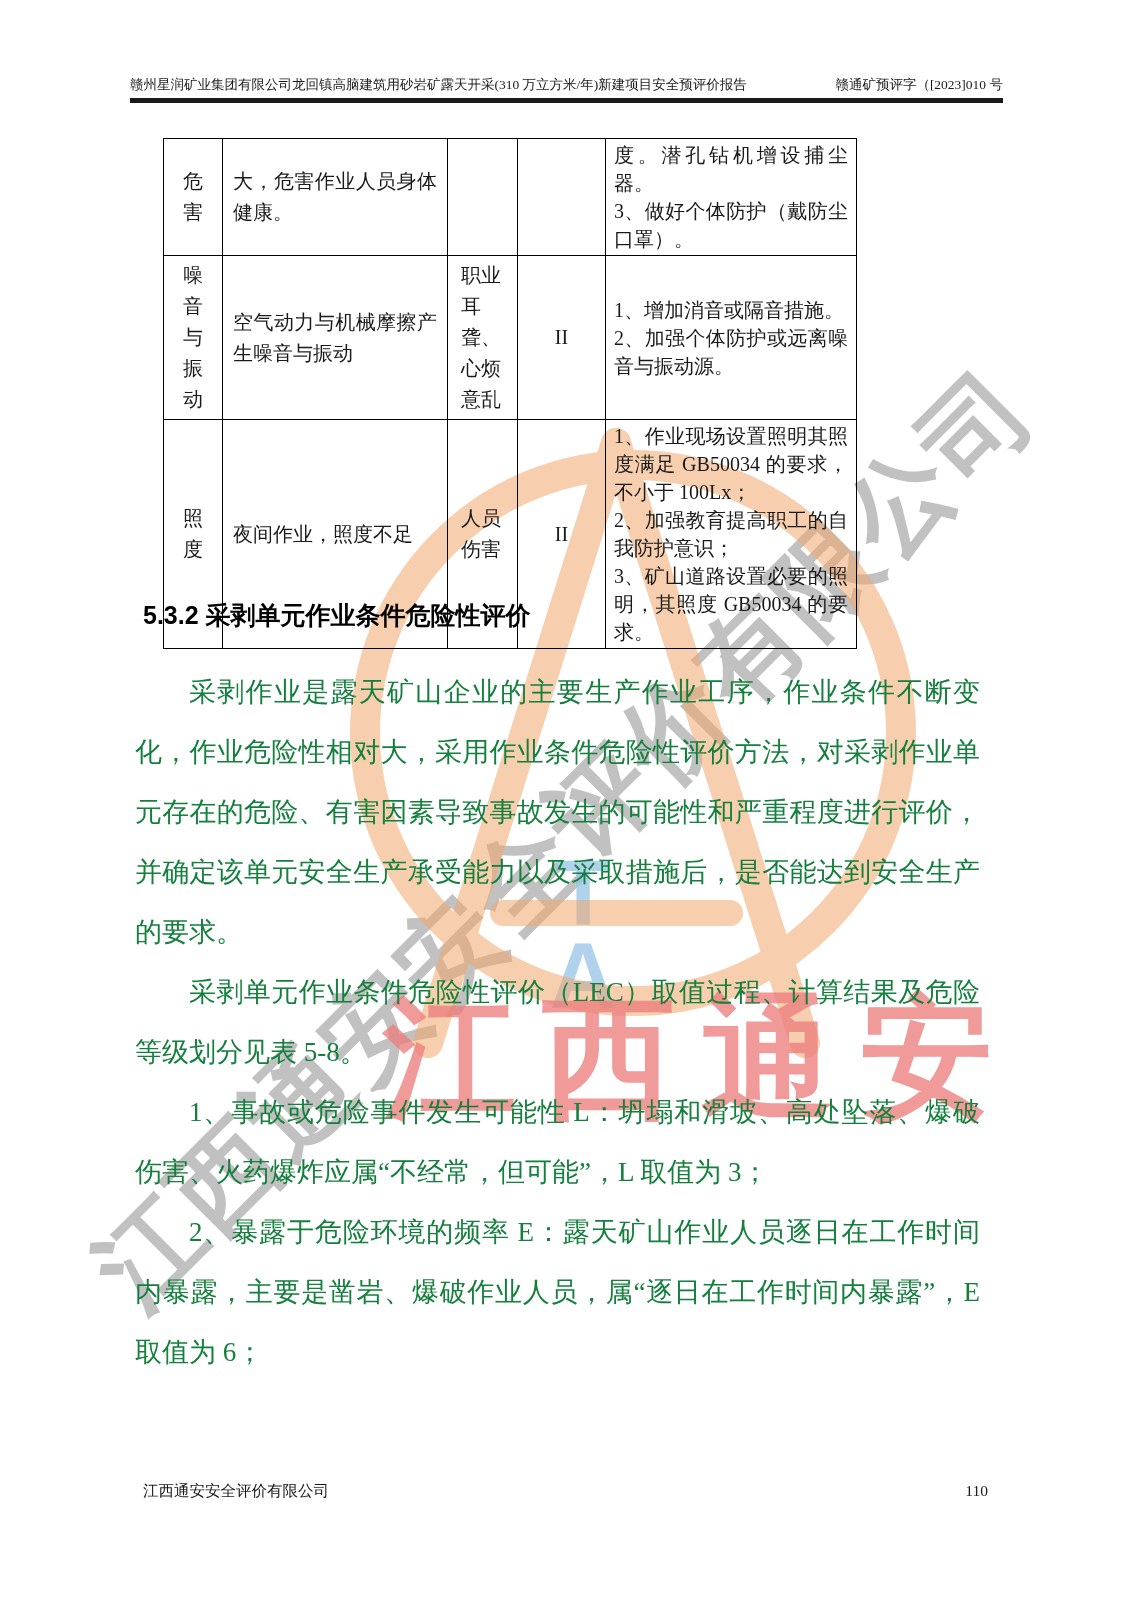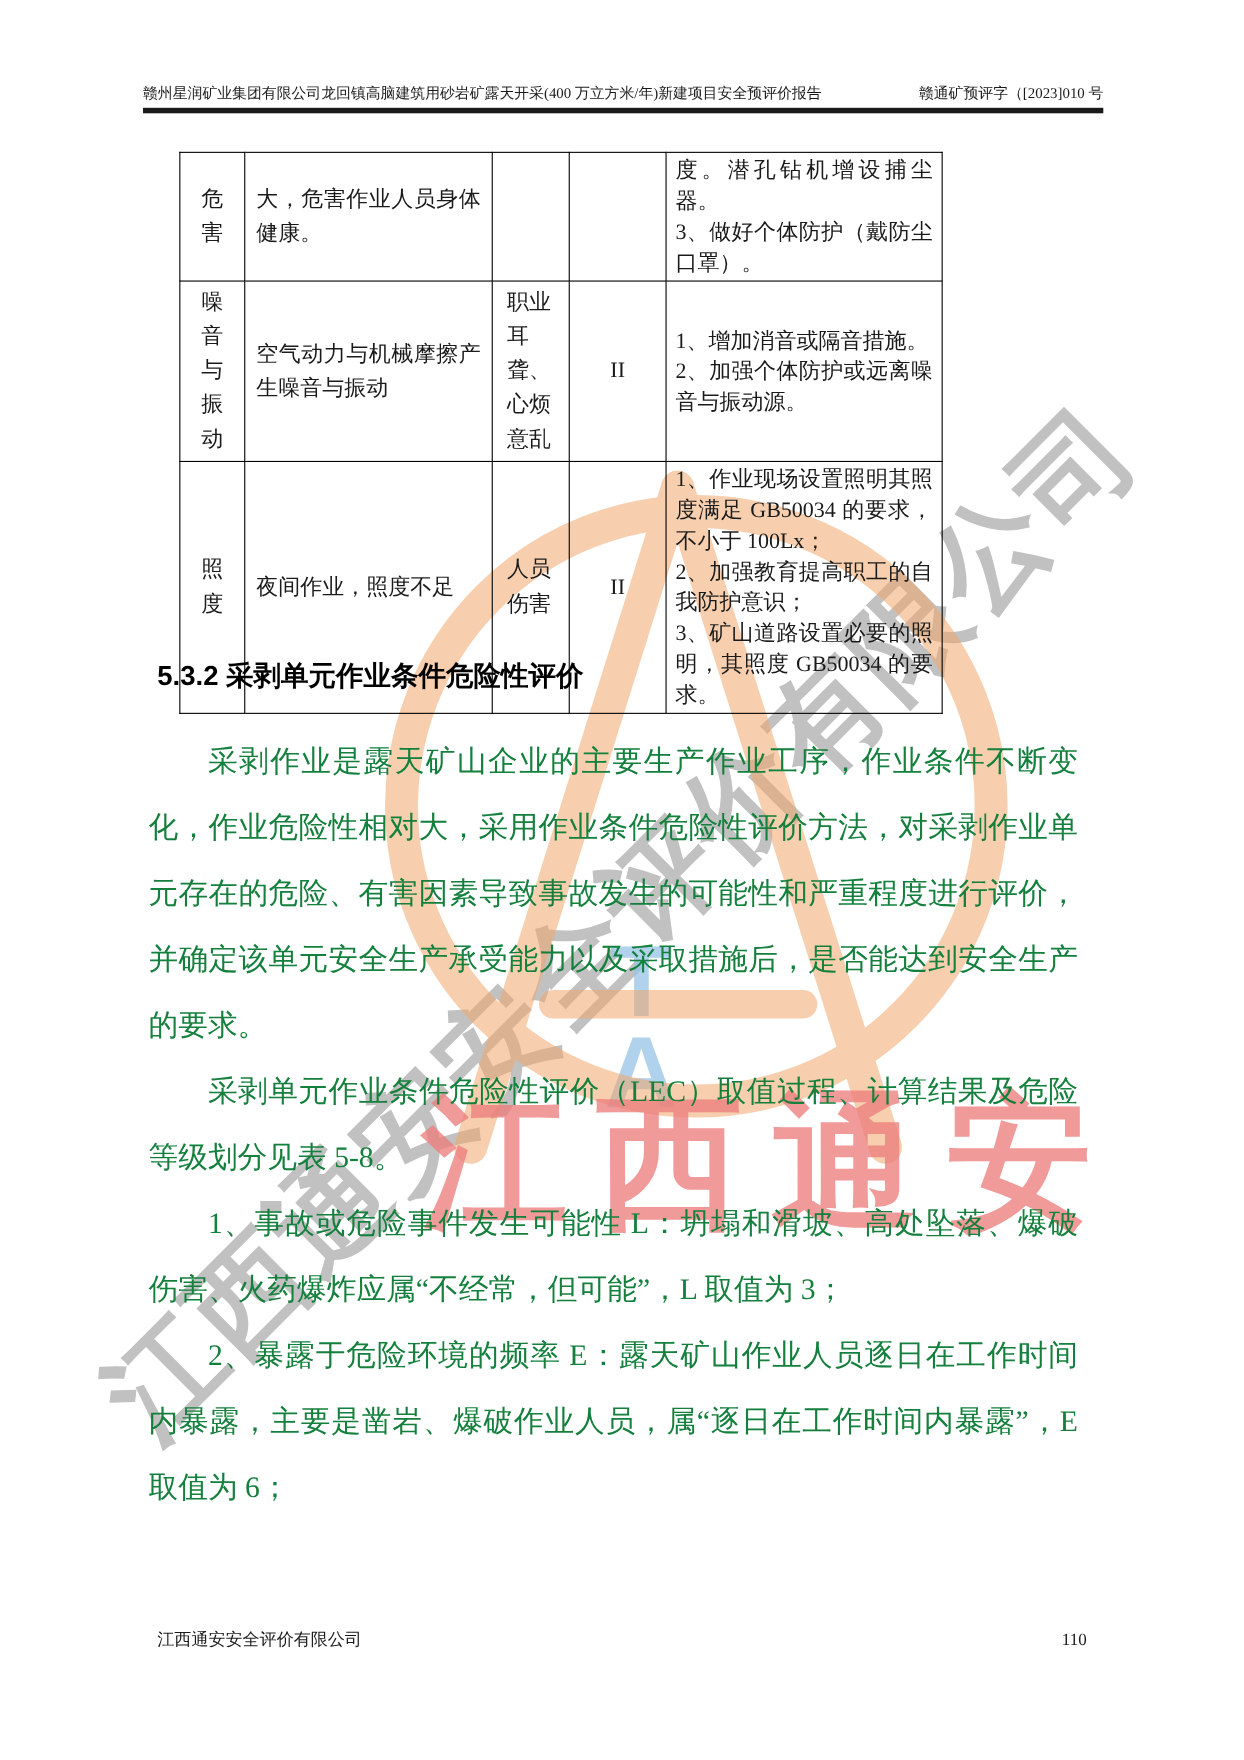--- a/index.html
+++ b/index.html
@@ -142,21 +142,21 @@
       <path d="M 283 25 L 95 625" fill="none" stroke="#f2a86c" stroke-width="30" stroke-linecap="round"></path>
       <path d="M 283 25 L 472 625" fill="none" stroke="#f2a86c" stroke-width="30" stroke-linecap="round"></path>
       <path d="M 170 495 L 397 495" fill="none" stroke="#f2a86c" stroke-width="26" stroke-linecap="round"></path>
     </svg>
     <div class="wm-red">江西通安</div>
   </div>
 
   <div class="content">
 
     <div class="header">
-      <span>赣州星润矿业集团有限公司龙回镇高脑建筑用砂岩矿露天开采(400 万立方米/年)新建项目安全预评价报告</span>
+      <span>赣州星润矿业集团有限公司龙回镇高脑建筑用砂岩矿露天开采(310 万立方米/年)新建项目安全预评价报告</span>
       <span>赣通矿预评字（[2023]010 号</span>
     </div>
     <div class="header-rule"></div>
 
     <table class="hazard">
       <tbody>
           <tr class="r1">
         <td class="c1" style="width:59px">危害</td>
         <td class="c2" style="width:225px">大，危害作业人员身体健康。</td>
         <td class="c3" style="width:70px"></td>

